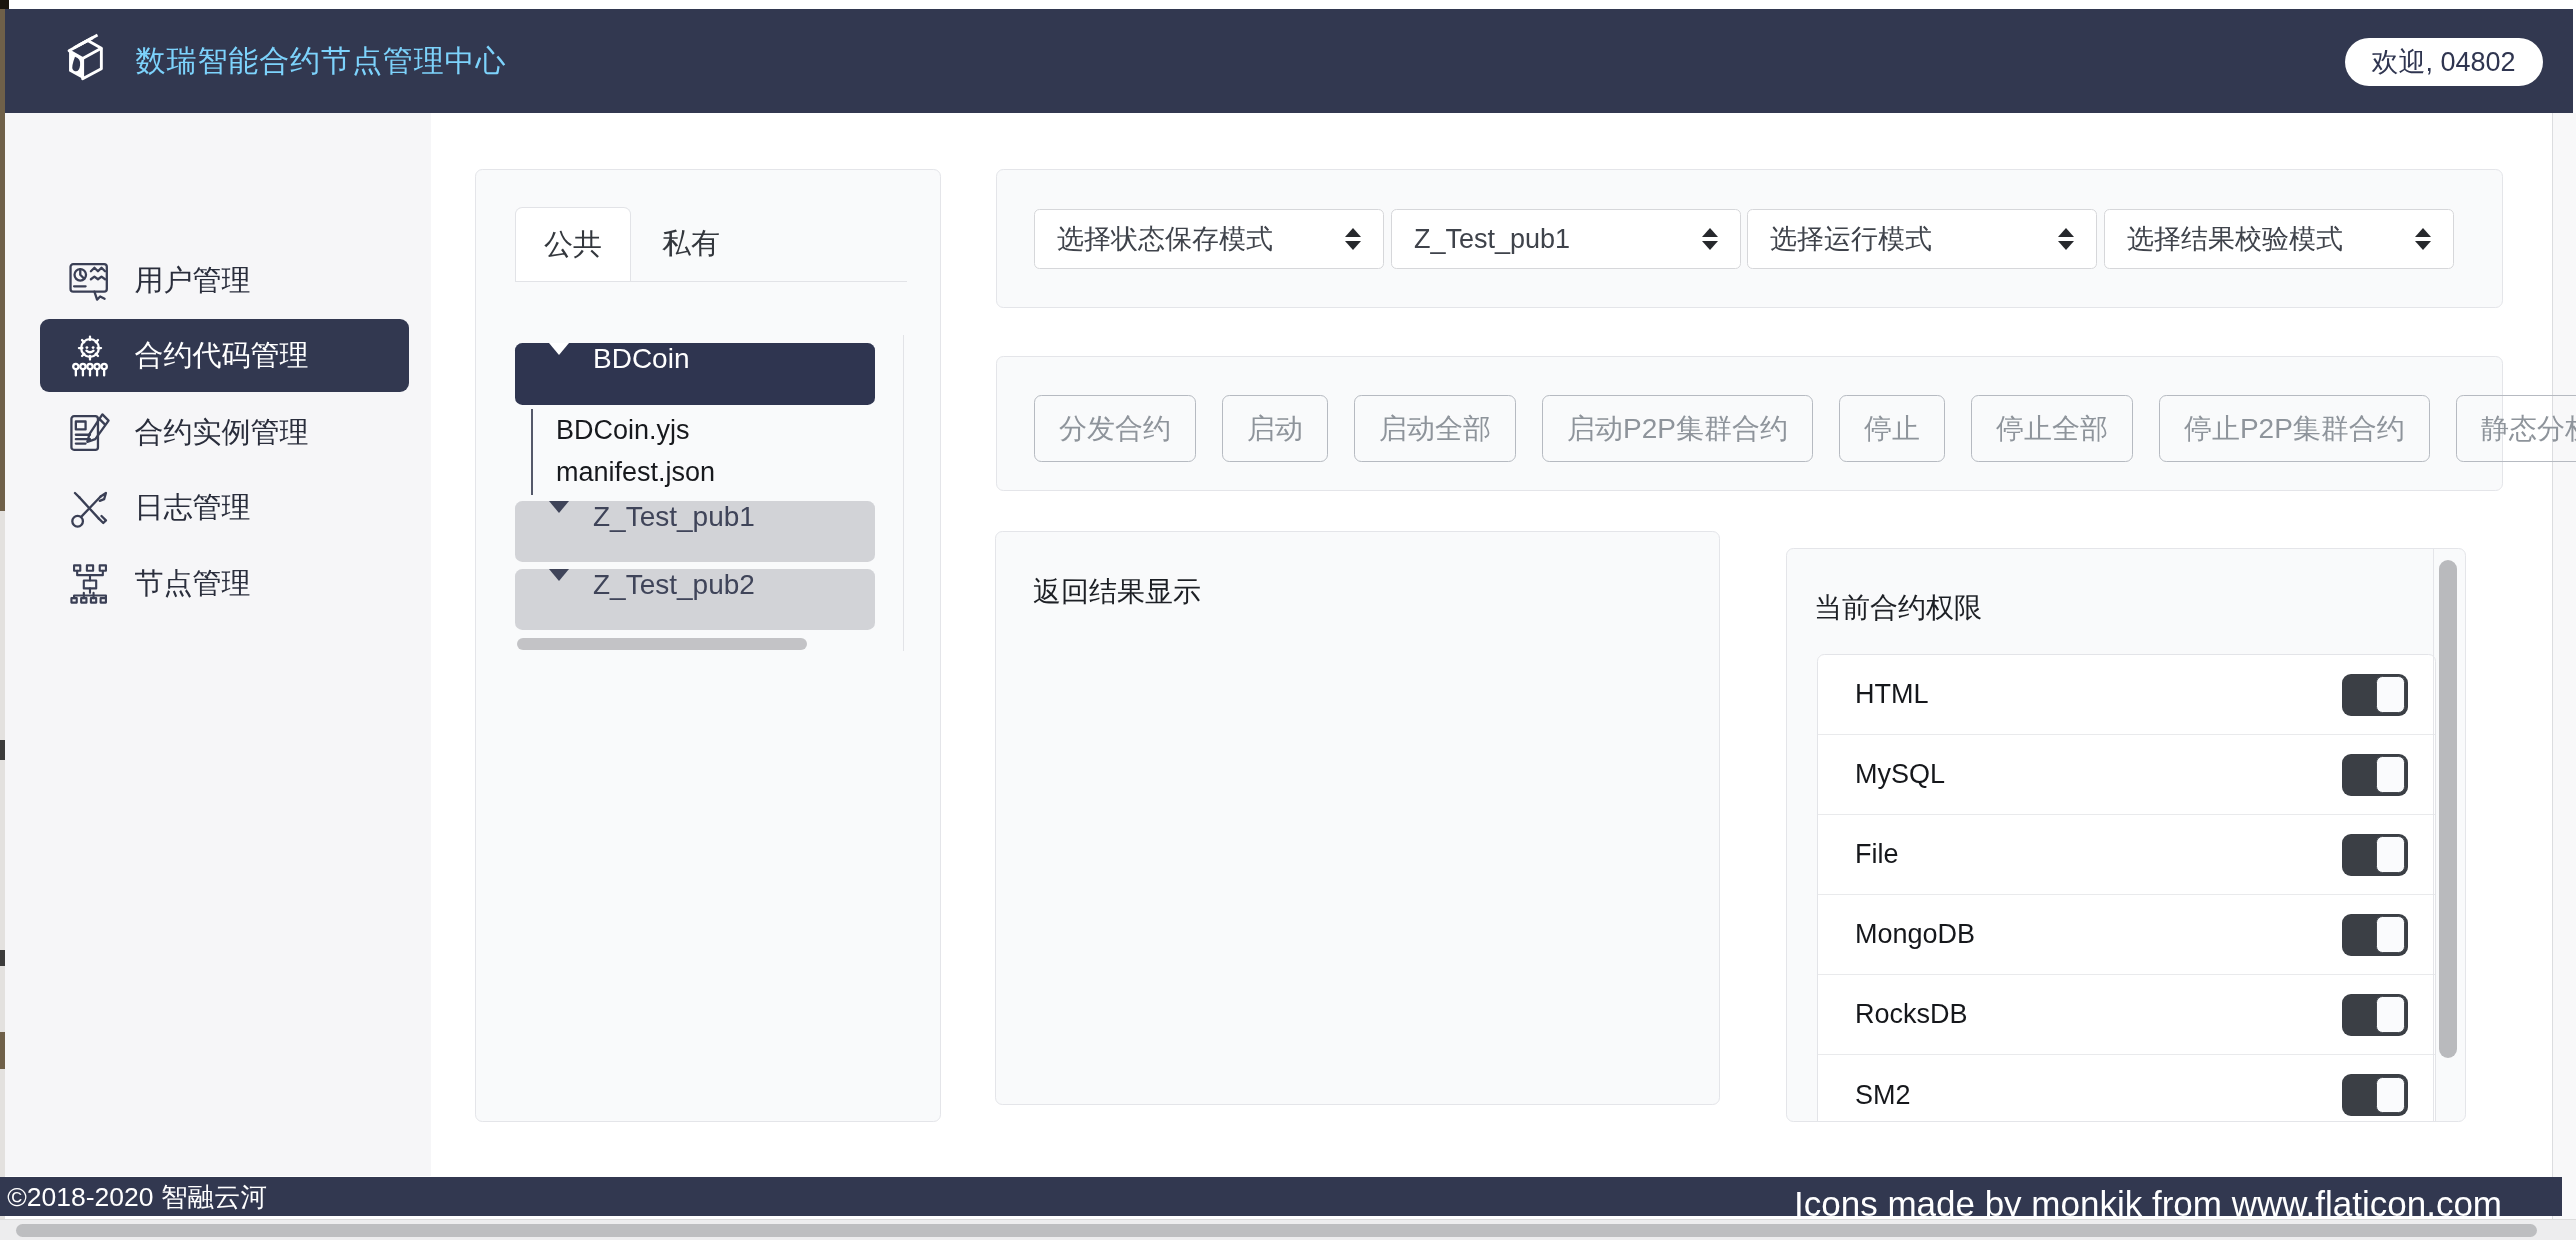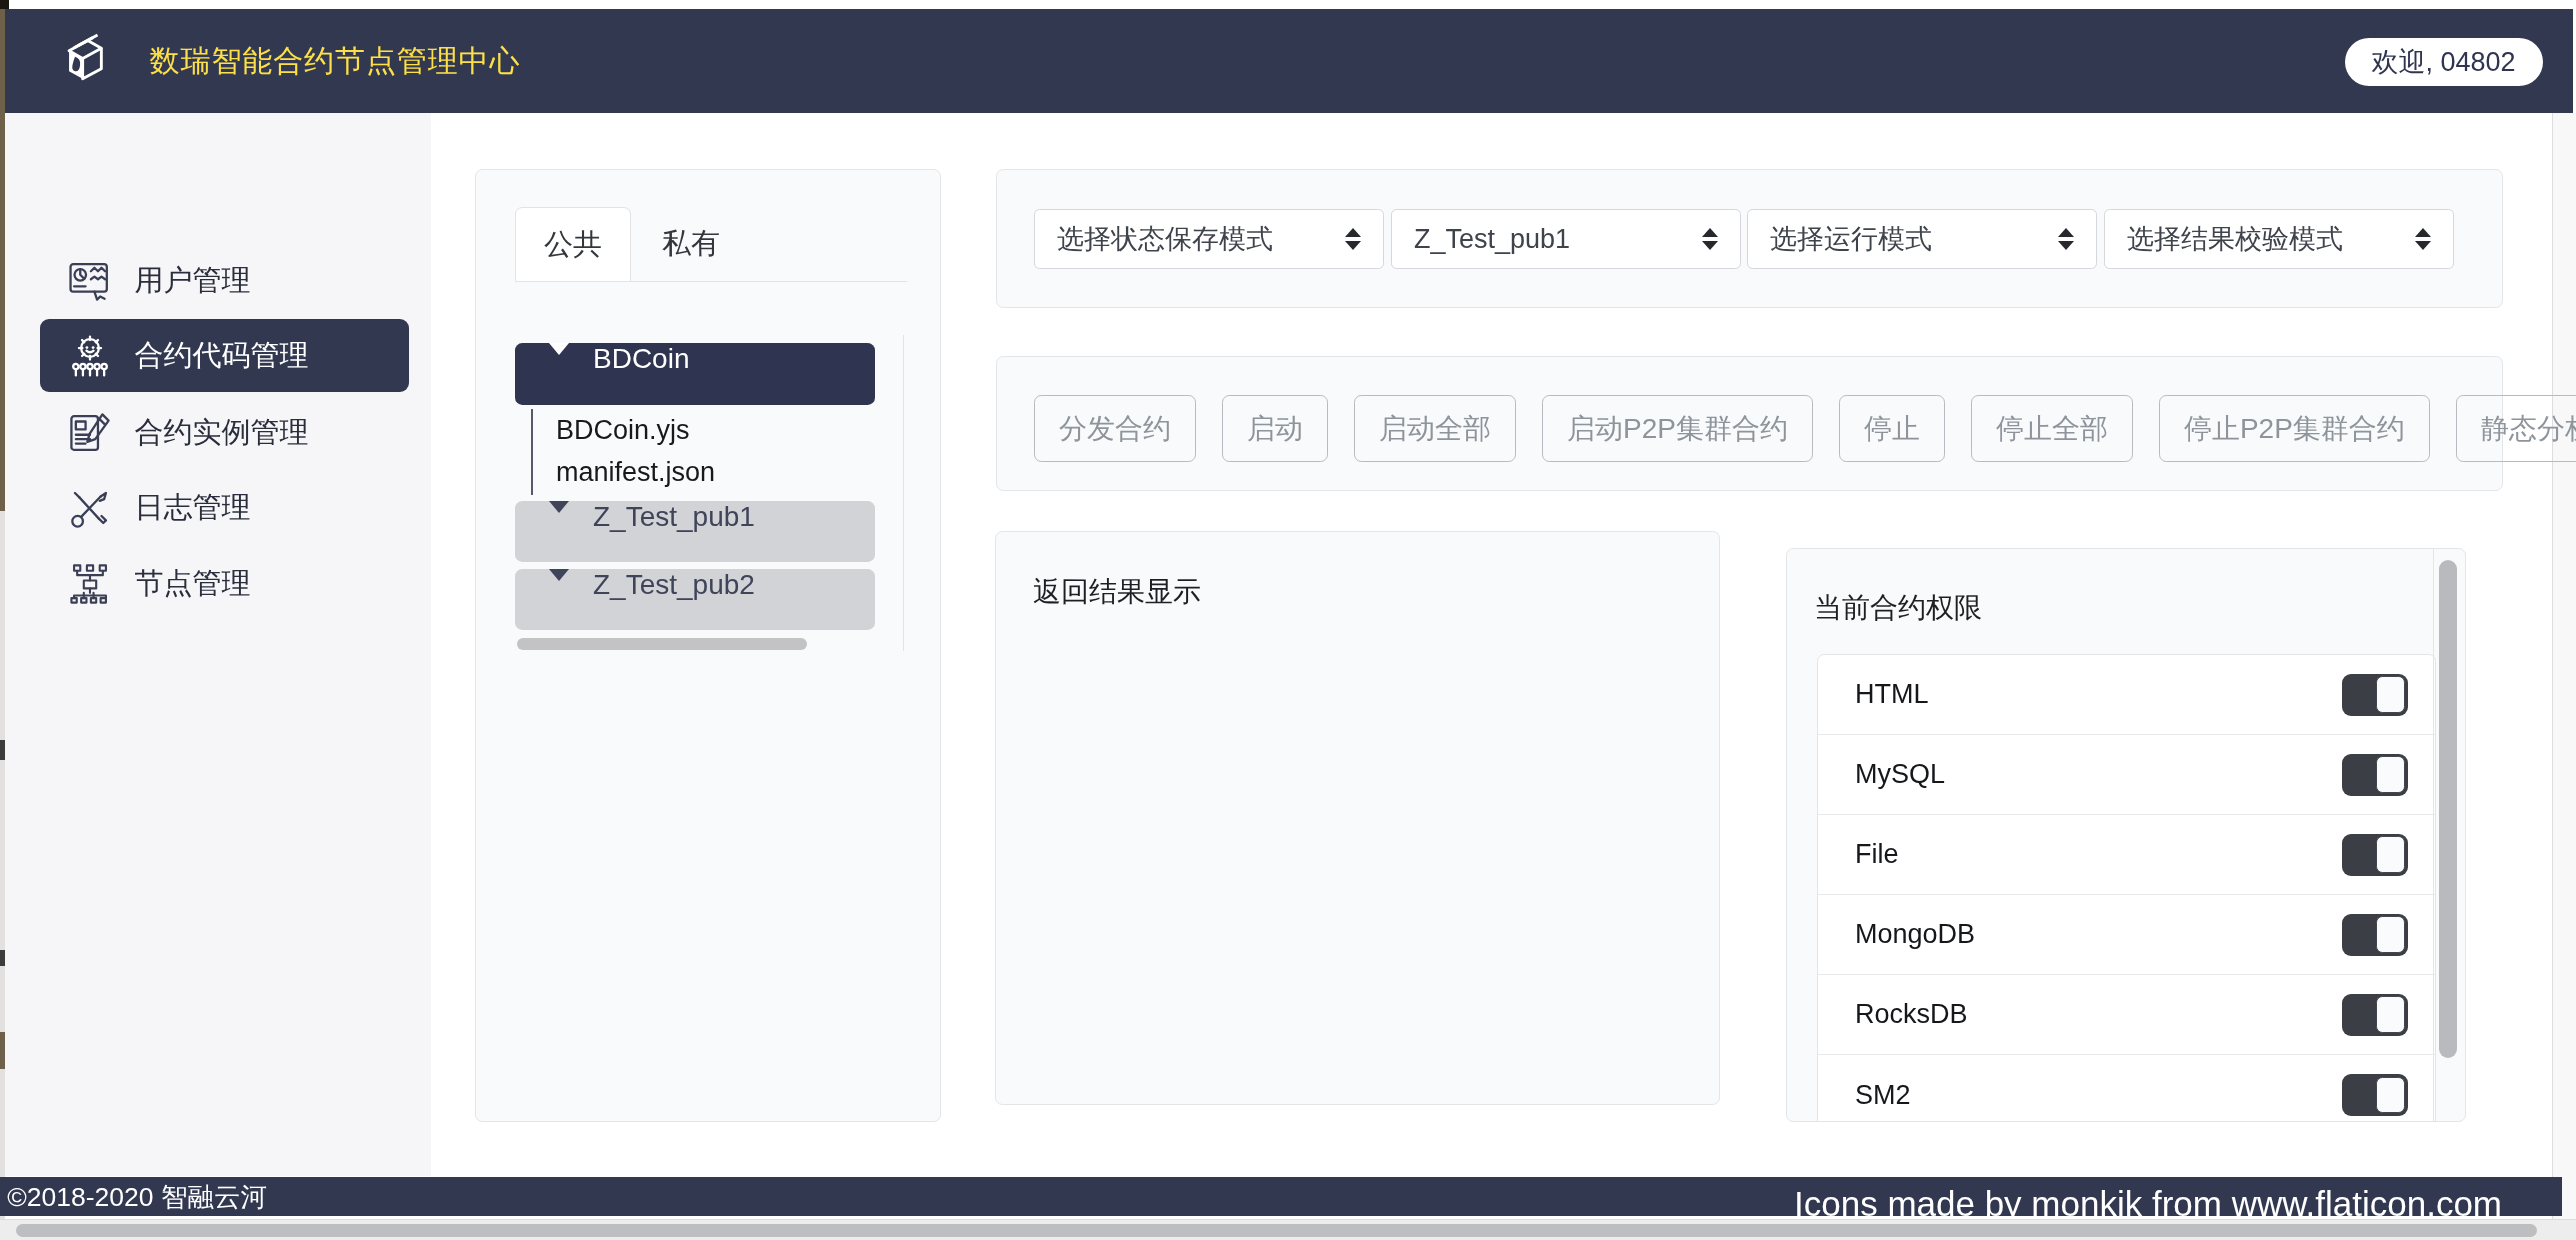--- a/index.html
+++ b/index.html
@@ -12,21 +12,21 @@
   .edge-left{position:absolute;left:0;top:9px;width:4.6px;height:1231px;background:#e3e1df;}
   .edge-left .brown{position:absolute;left:0;top:0;width:4.6px;height:502px;background:#6f6049;}
   .edge-left .brown2{position:absolute;left:0;top:1023px;width:4.6px;height:37px;background:#6f6049;}
   .edge-left .speck1{position:absolute;left:0;top:731px;width:4.6px;height:20px;background:#3c3c3c;}
   .edge-left .speck2{position:absolute;left:0;top:941px;width:4.6px;height:16.4px;background:#3c3c3c;}
   .right-strip{position:absolute;left:2552px;top:113px;width:24px;height:1106px;background:#f8f8f9;border-left:0.9px solid #dcdde0;}
 
   
   .header{position:absolute;left:4.6px;top:9px;width:2568px;height:104px;background:#323850;display:flex;align-items:center;}
   .logo{margin-left:53px;width:51px;height:58px;flex:0 0 auto;}
-  .app-title{margin-left:41px;color:#fde047;font-size:30px;letter-spacing:0.9px;}
+  .app-title{margin-left:27px;color:#7dd3fc;font-size:30px;letter-spacing:0.9px;}
   .welcome-btn{position:absolute;right:30px;top:29px;height:48px;padding:0 27px;background:#fff;border:none;
     border-radius:24px;color:#2f3550;font-size:27px;display:flex;align-items:center;cursor:pointer;}
 
   
   .sidebar{position:absolute;left:4.6px;top:113px;width:426px;height:1063px;background:#f6f6f8;}
   .side-item{position:absolute;left:35px;width:369px;height:73px;border-radius:9px;display:flex;align-items:center;
     padding-left:27px;gap:22px;color:#2a2e3c;font-size:29px;cursor:pointer;}
   .side-item .ic{width:46px;height:46px;flex:0 0 auto;color:#3a3f55;}
   .side-item.active{background:#323850;color:#fff;}
   .side-item.active .ic{color:#fff;}

